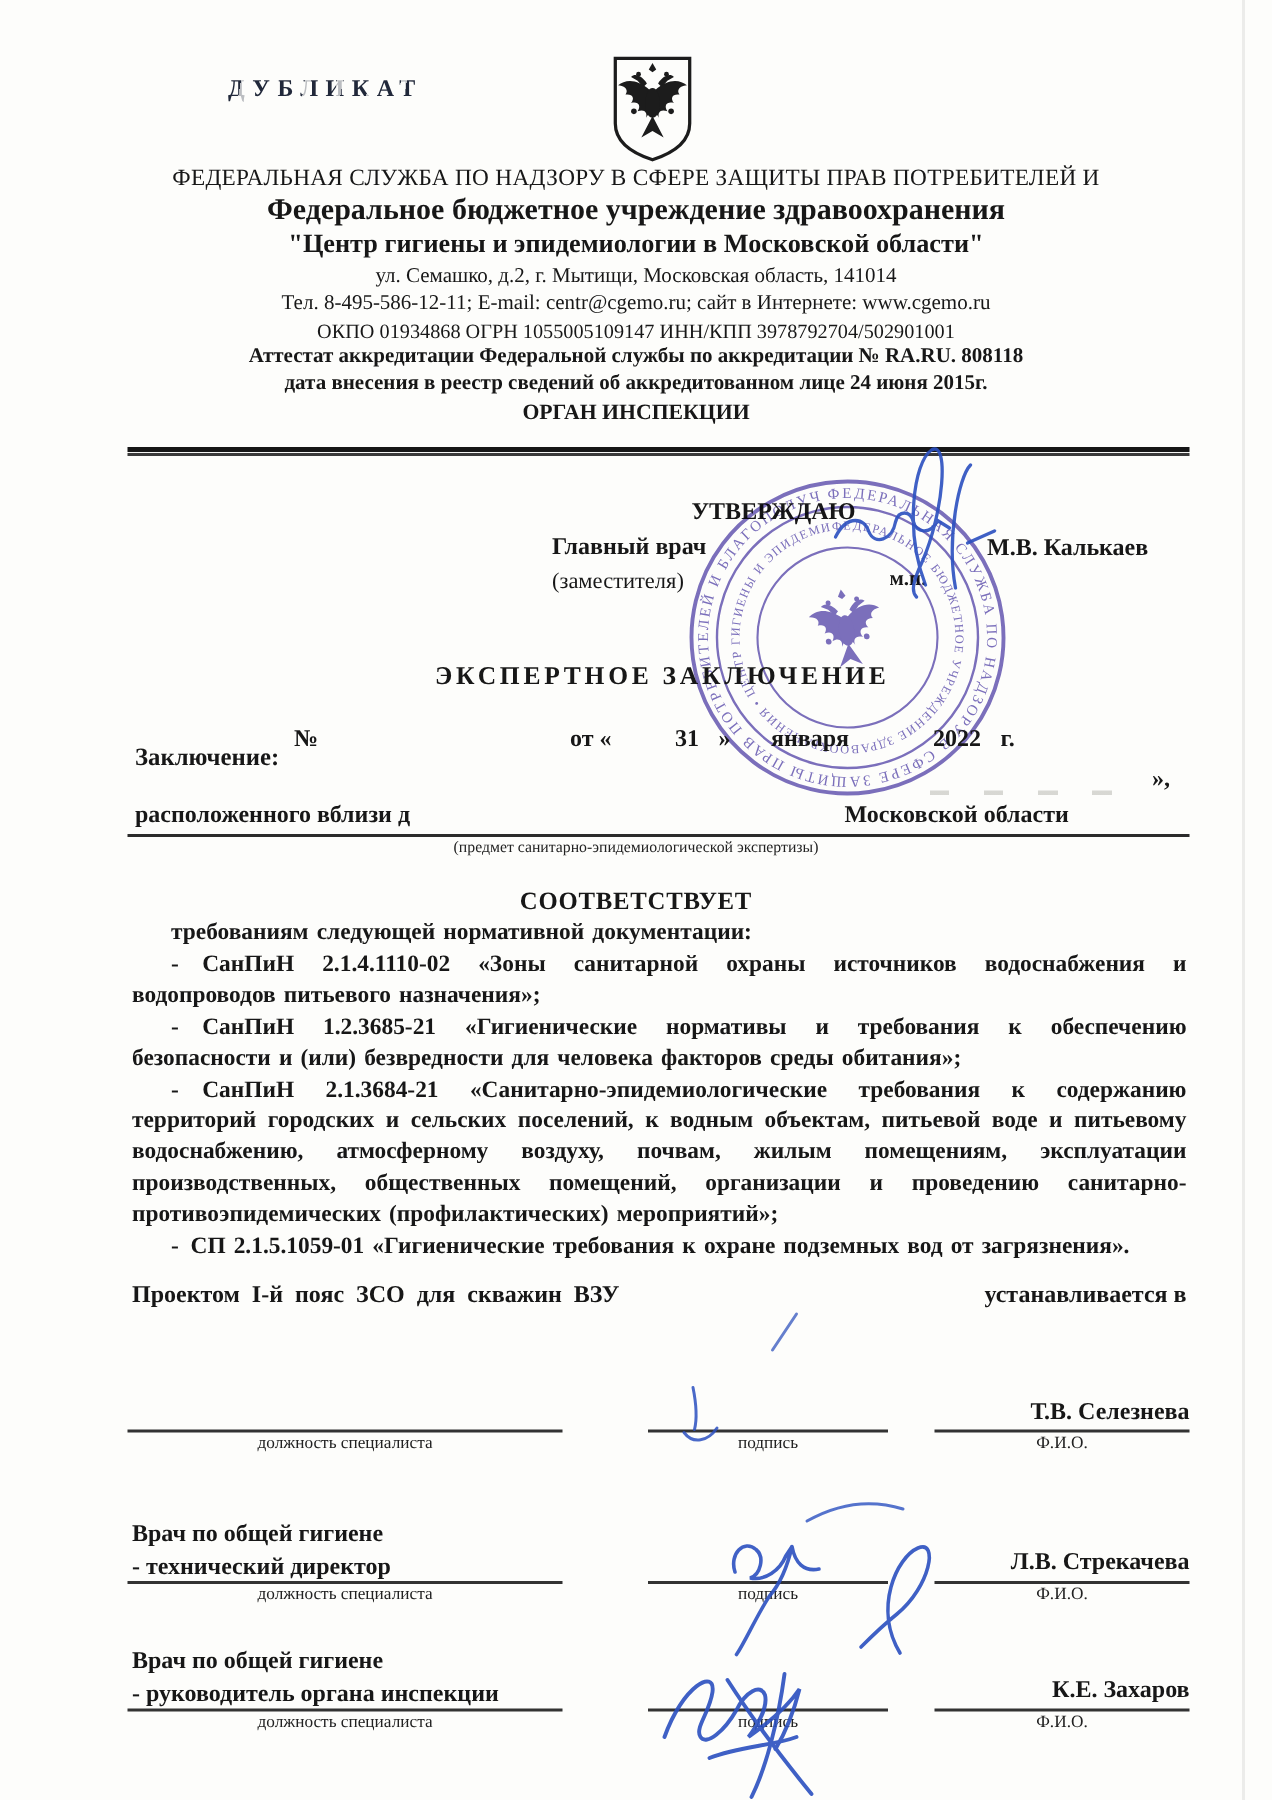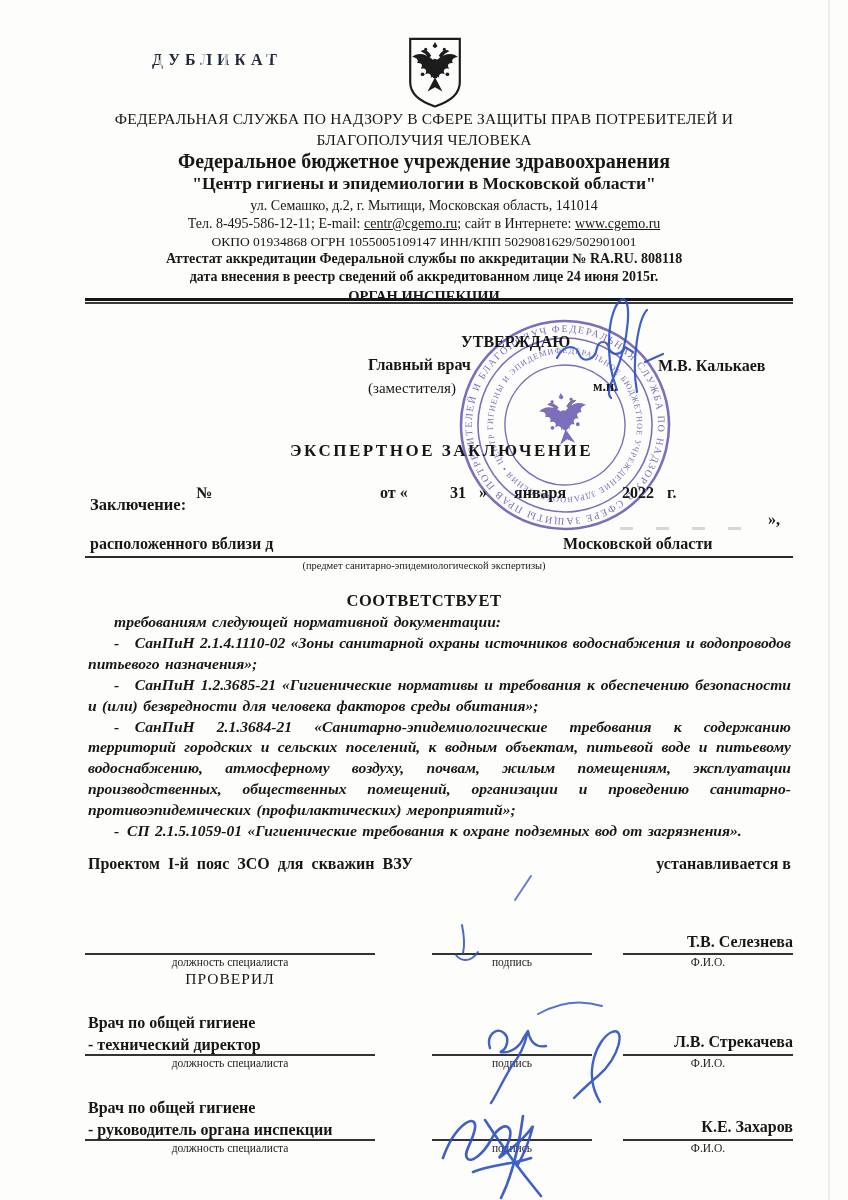--- a/index.html
+++ b/index.html
@@ -14,21 +14,21 @@
   
   .letterhead{left:64px;top:108px;width:720px;text-align:center;line-height:21px;}
   .lh-service{font-size:15.5px;letter-spacing:.2px;}
   .lh-type{font-size:20px;font-weight:bold;margin-top:1px;}
   .lh-name{font-size:17.5px;font-weight:bold;margin-top:1px;}
   .lh-addr{font-size:14px;margin-top:3px;line-height:18px;}
   .lh-tel{font-size:14px;line-height:18px;}
   .lh-codes{font-size:13.5px;line-height:17px;}
   .lh-accr{font-size:14px;font-weight:bold;line-height:18px;}
   .lh-organ{font-size:14.5px;font-weight:bold;line-height:19px;margin-top:1px;}
-  .linklike{text-decoration:underline;}
+  .linklike{}
   
   .sep{left:85px;top:298px;width:708px;height:6px;
        background:linear-gradient(#161616 0 3px,#f6f6f4 3px 4px,#3a3a3a 4px 6px);}
   .edge-line{right:18px;top:0;width:2px;height:1200px;background:#ececea;}
   
   .dup{left:152px;top:51px;font-size:16px;font-weight:bold;letter-spacing:5px;
        color:#0f172a;opacity:.92;
        -webkit-mask-image:repeating-linear-gradient(100deg,#000 0 9px,rgba(0,0,0,.3) 9px 13px,#000 13px 21px);
        mask-image:repeating-linear-gradient(100deg,#000 0 9px,rgba(0,0,0,.3) 9px 13px,#000 13px 21px);}
   
@@ -37,21 +37,21 @@
   .title{left:290px;top:441px;font-size:17px;font-weight:bold;letter-spacing:2.5px;}
   .numline span{position:absolute;font-size:16px;font-weight:bold;white-space:nowrap;}
   .subject1{left:90px;top:511px;font-size:16px;font-weight:bold;word-spacing:7px;white-space:nowrap;}
   .subject-tail{left:768px;top:511px;font-size:16px;font-weight:bold;}
   .redact{left:620px;top:527px;width:140px;height:3px;opacity:.55;
           background:repeating-linear-gradient(90deg,#b9b9b2 0 13px,transparent 13px 36px);}
   .subj-underline{left:85px;top:556px;width:708px;height:2px;background:#2b2b2b;}
   .subj-caption{left:64px;top:560px;width:720px;text-align:center;font-size:10.5px;color:#222;}
   .verdict{left:64px;top:591px;width:720px;text-align:center;font-size:16.5px;font-weight:bold;letter-spacing:.5px;}
   .norms{left:88px;top:612px;width:703px;font-size:15.6px;font-weight:bold;line-height:20.9px;}
-  .norms p{margin:0;text-indent:26px;text-align:justify;word-spacing:1.5px;font-style:italic;}
+  .norms p{margin:0;text-indent:26px;text-align:justify;word-spacing:1.5px;}
   .projline{left:88px;top:855px;width:703px;display:flex;justify-content:space-between;
             font-size:16px;font-weight:bold;}
   .projline .pl-left{word-spacing:4px;}
   
   .sig-label{font-size:16px;font-weight:bold;white-space:nowrap;line-height:19px;}
   .uline{height:2px;background:#333;}
   .cap{font-size:11.5px;text-align:center;color:#222;}
   .name{font-size:16px;font-weight:bold;text-align:right;white-space:nowrap;}
   .checked{left:85px;top:970px;width:290px;text-align:center;font-size:15.5px;letter-spacing:1px;}
   svg.ink{overflow:visible;}
@@ -79,32 +79,31 @@
         <ellipse cx="50" cy="52" rx="8" ry="16"></ellipse>
         <path d="M50,66 L38,89 L50,82 L62,89 Z"></path>
         <circle cx="30" cy="61" r="3"></circle>
         <circle cx="70" cy="61" r="3"></circle>
       </g>
     </svg>
   </div>
 
   <div class="abs letterhead">
     <div class="lh-service">ФЕДЕРАЛЬНАЯ СЛУЖБА ПО НАДЗОРУ В СФЕРЕ ЗАЩИТЫ ПРАВ ПОТРЕБИТЕЛЕЙ И</div>
-    <div class="lh-service">БЛАГОПОЛУЧИЯ ЧЕЛОВЕКА</div>
     <div class="lh-type">Федеральное бюджетное учреждение здравоохранения</div>
     <div class="lh-name">"Центр гигиены и эпидемиологии в Московской области"</div>
     <div class="lh-addr">ул. Семашко, д.2, г. Мытищи, Московская область, 141014</div>
     <div class="lh-tel">
       <span>Тел. 8-495-586-12-11;</span>
       <span>E-mail:</span>
       <span class="linklike">centr@cgemo.ru;</span>
       <span>сайт в Интернете:</span>
       <span class="linklike">www.cgemo.ru</span>
     </div>
-    <div class="lh-codes">ОКПО 01934868 ОГРН 1055005109147 ИНН/КПП 5029081629/502901001</div>
+    <div class="lh-codes">ОКПО 01934868 ОГРН 1055005109147 ИНН/КПП 3978792704/502901001</div>
     <div class="lh-accr">Аттестат аккредитации Федеральной службы по аккредитации № RA.RU. 808118</div>
     <div class="lh-accr">дата внесения в реестр сведений об аккредитованном лице 24 июня 2015г.</div>
     <div class="lh-organ">ОРГАН ИНСПЕКЦИИ</div>
   </div>
 
   <div class="abs sep"></div>
   <div class="abs edge-line"></div>
 
   <div class="abs b fs16" style="left:461px;top:333px;">УТВЕРЖДАЮ</div>
   <div class="abs b fs16" style="left:368px;top:356px;">Главный врач</div>
@@ -186,21 +185,20 @@
   <div class="abs name" style="left:623px;top:933px;width:170px;">Т.В. Селезнева</div>
   <div class="abs uline" style="left:623px;top:953px;width:170px;"></div>
   <div class="abs cap" style="left:623px;top:956px;width:170px;">Ф.И.О.</div>
   <svg class="abs ink" style="left:440px;top:915px;" width="80" height="60">
     <g fill="none" stroke="#2b50c0" stroke-width="2" stroke-linecap="round" opacity=".85">
       <path d="M22,10 C24,20 25,30 23,38"></path>
       <path d="M16,40 C22,48 32,46 38,37"></path>
     </g>
   </svg>
 
-  <div class="abs checked">ПРОВЕРИЛ</div>
   <svg class="abs ink" style="left:530px;top:992px;" width="80" height="30">
     <path d="M8,22 Q40,4 72,14" fill="none" stroke="#2b50c0" stroke-width="2" stroke-linecap="round" opacity=".8"></path>
   </svg>
 
   <div class="abs sig-label" style="left:88px;top:1013px;">Врач по общей гигиене</div>
   <div class="abs sig-label" style="left:88px;top:1035px;">- технический директор</div>
   <div class="abs uline" style="left:85px;top:1054px;width:290px;"></div>
   <div class="abs cap" style="left:85px;top:1057px;width:290px;">должность специалиста</div>
   <div class="abs uline" style="left:432px;top:1054px;width:160px;"></div>
   <div class="abs cap" style="left:432px;top:1057px;width:160px;">подпись</div>

